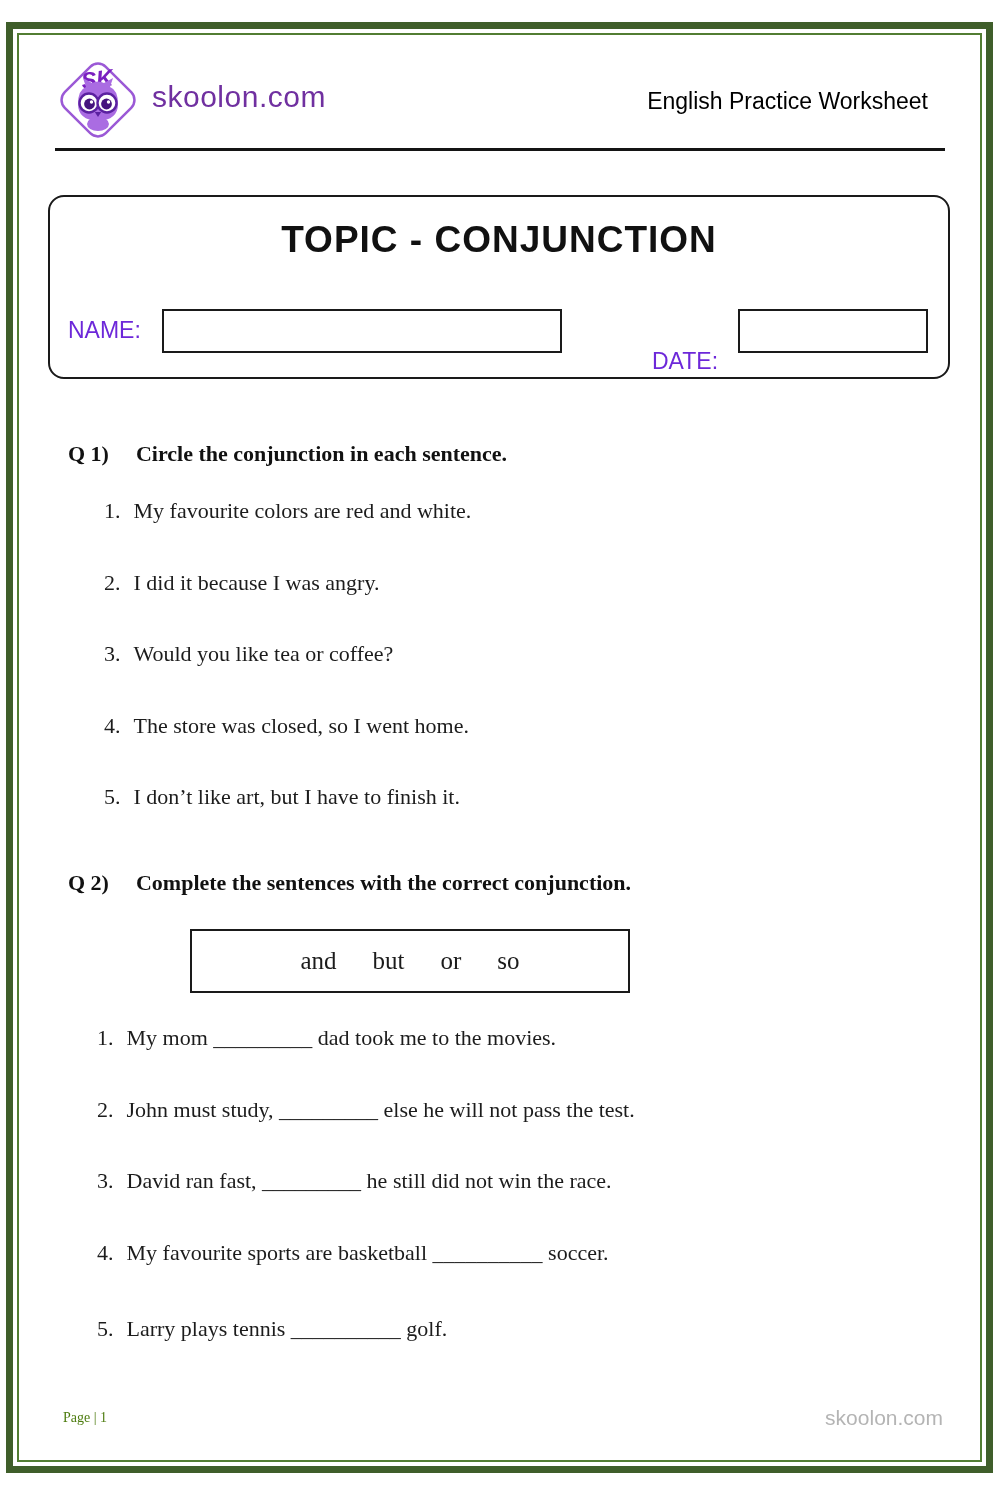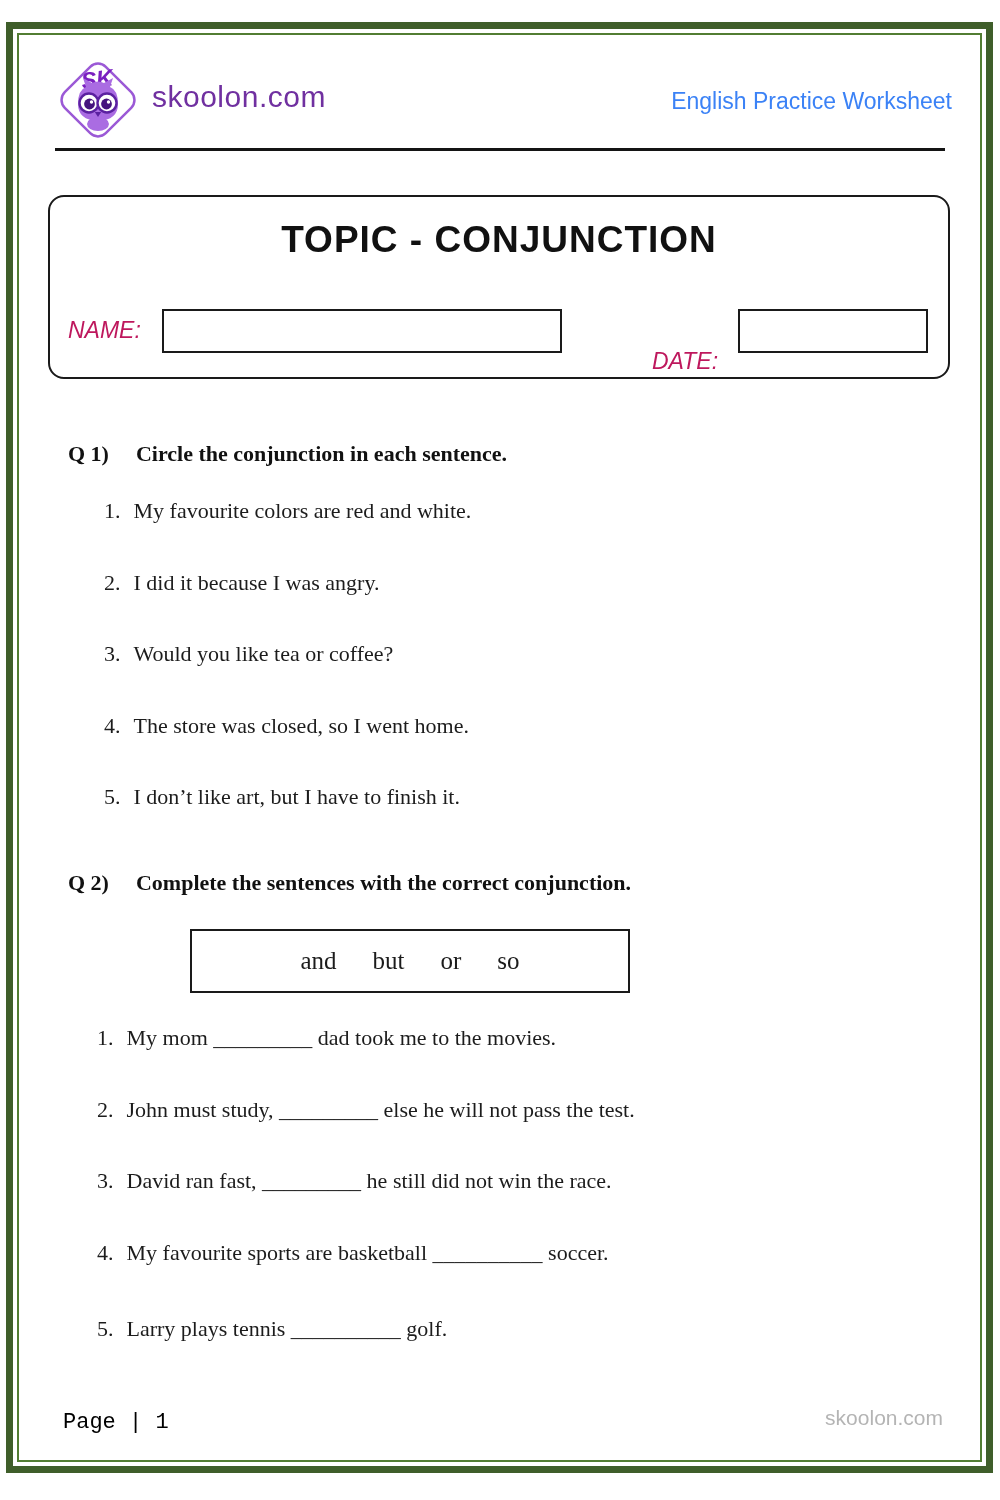--- a/index.html
+++ b/index.html
@@ -26,23 +26,23 @@
   }
 
   
   .logo-svg { position: absolute; left: 48px; top: 50px; width: 100px; height: 100px; }
   .brand-text {
     position: absolute; left: 152px; top: 80px;
     font-family: "Liberation Sans", sans-serif;
     font-size: 30px; color: #7030a0; letter-spacing: 0.5px;
   }
   .worksheet-type {
-    position: absolute; right: 48px; top: 88px;
+    position: absolute; right: 72px; top: 88px;
     font-family: "Liberation Sans", sans-serif;
-    font-size: 23px; color: #3b82f6;
+    font-size: 23px; color: #000000;
   }
   .header-rule {
     position: absolute; left: 55px; top: 148px; width: 890px;
     border-top: 3px solid #141414;
   }
 
   
   .title-box {
     position: absolute; left: 48px; top: 195px; width: 902px; height: 184px;
     border: 2px solid #1a1a1a; border-radius: 16px; background: #fff;
@@ -50,21 +50,21 @@
   .page-title {
     position: absolute; left: 0; right: 0; top: 22px;
     text-align: center;
     font-family: "Liberation Sans", sans-serif;
     font-weight: bold; font-size: 37px; color: #111;
     letter-spacing: 1px;
   }
   .field-label {
     position: absolute; top: 120px;
     font-family: "Liberation Sans", sans-serif;
-    font-size: 23px; color: #be185d; font-style: italic;
+    font-size: 23px; color: #6d28d9;
   }
   .name-label { left: 18px; }
   .date-label { left: 602px; margin-top: 31px; }
   .field-box {
     position: absolute; top: 112px; height: 44px;
     border: 2px solid #1a1a1a; background: #fff;
     font-family: "Liberation Sans", sans-serif; font-size: 22px;
     padding: 0 8px; outline: none;
   }
   .name-box { left: 112px; width: 400px; }
@@ -94,22 +94,22 @@
     position: absolute; left: 190px; top: 929px; width: 440px; height: 64px;
     border: 2px solid #1a1a1a;
     display: flex; align-items: center; justify-content: center;
     gap: 36px;
     font-size: 25px; color: #1c1c1c;
   }
 
   
   .footer-page {
     position: absolute; left: 63px; top: 1410px;
-    font-family: Liberation Mono, monospace;
-    font-size: 22px; color: #000000;
+    font-family: Liberation Serif, serif;
+    font-size: 14px; color: #4d7c0f;
   }
   .footer-watermark {
     position: absolute; right: 57px; top: 1406px;
     font-family: "Liberation Sans", sans-serif;
     font-size: 21px; color: #b4b4b4;
   }
 </style>
 </head>
 <body>
 

